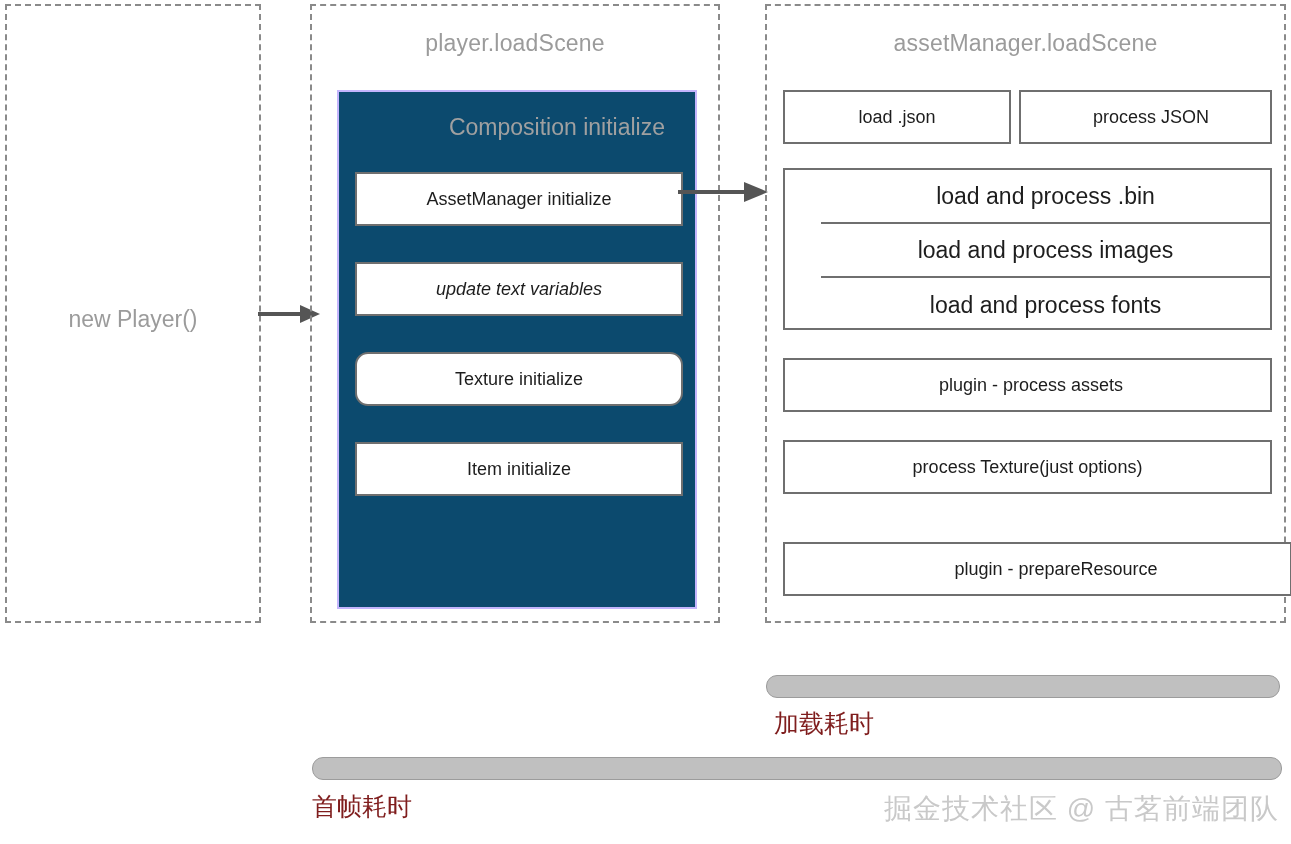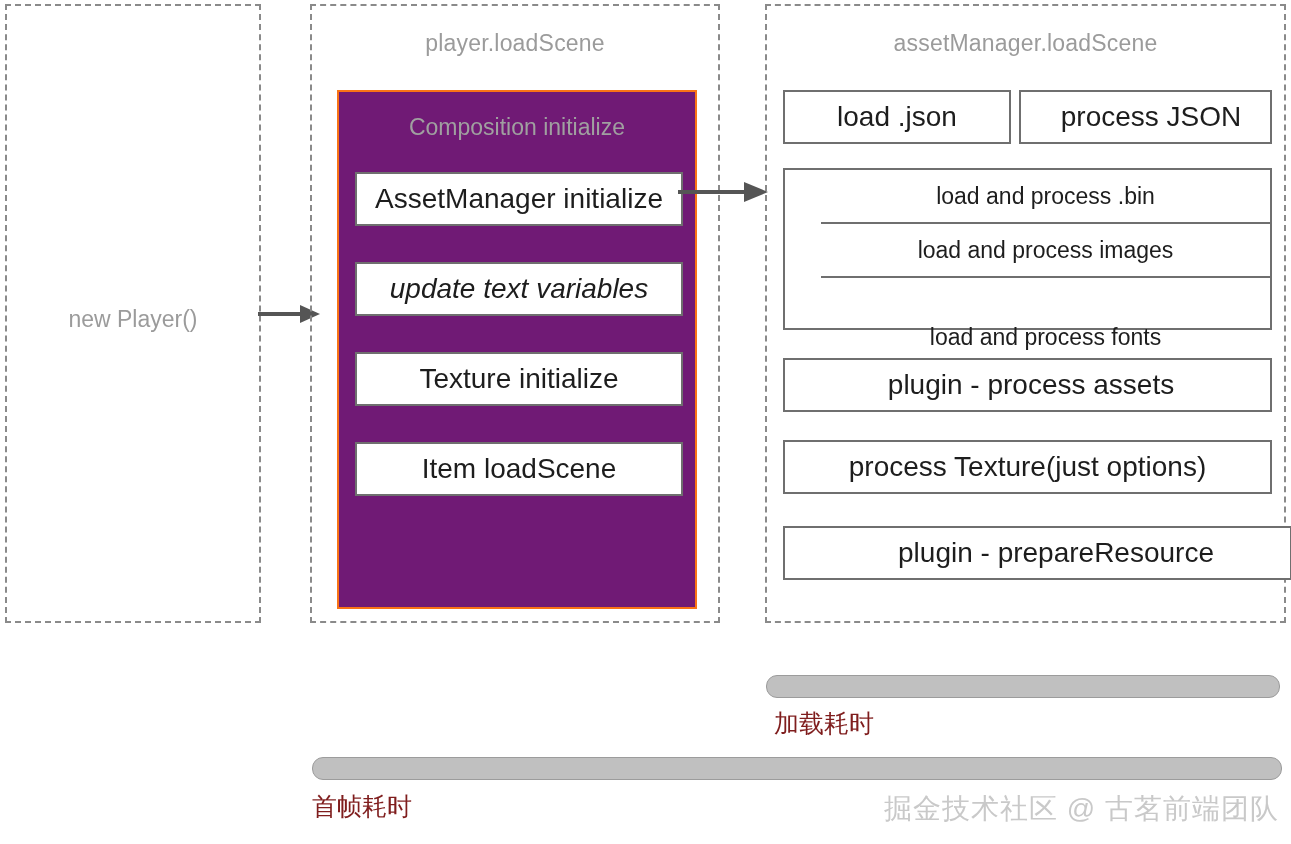--- a/index.html
+++ b/index.html
@@ -42,44 +42,45 @@
     width: 100%;
     text-align: center;
     color: #9b9b9b;
     font-size: 23px;
     white-space: nowrap;
   }
 
   
   .group-box {
     position: absolute;
-    border: 2px solid #f97316;
+    border: 2px solid #c4b5fd;
     box-sizing: border-box;
-    background: #701a75;
+    background: #0c4a6e;
+    padding-left: 40px;
   }
   .group-title {
     position: absolute;
     width: 100%;
     text-align: center;
     color: #a0a0a0;
     font-size: 23px;
     white-space: nowrap;
   }
 
   
   .step {
     position: absolute;
     border: 2px solid #6f6f6f;
     box-sizing: border-box;
     background: #ffffff;
     display: flex;
     align-items: center;
     justify-content: center;
     color: #1d1d1d;
-    font-size: 28px;
+    font-size: 18px;
     white-space: nowrap;
   }
   
   .stack {
     position: absolute;
     border: 2px solid #6f6f6f;
     box-sizing: border-box;
     background: #ffffff;
     padding-left: 36px;
   }
@@ -87,21 +88,21 @@
     display: flex;
     align-items: center;
     justify-content: center;
     color: #1d1d1d;
     font-size: 23px;
     white-space: nowrap;
     box-sizing: border-box;
     border-bottom: 2px solid #6f6f6f;
     height: 54px;
   }
-  .stack .stack-row:last-child { border-bottom: none; margin-top: 32px; }
+  .stack .stack-row:last-child { border-bottom: none; }
 
   
   .arrow { position: absolute; }
 
   
   .timing-bar {
     position: absolute;
     background: #c0c0c0;
     border: 1px solid #9c9c9c;
     border-radius: 11px;
@@ -140,23 +141,23 @@
 <div class="lane" id="lane-player">
   <div class="lane-title" style="top:24px;">player.loadScene</div>
 
   <div class="group-box" style="left:25px; top:84px; width:360px; height:519px;">
     <div class="group-title" style="top:22px;">Composition initialize</div>
 
     <div class="step" style="left:16px; top:80px; width:328px; height:54px;">AssetManager initialize</div>
 
     <div class="step" style="left:16px; top:170px; width:328px; height:54px;font-style:italic;">update text variables</div>
 
-    <div class="step" style="left:16px; top:260px; width:328px; height:54px;">Texture initialize</div>
+    <div class="step" style="left:16px; top:260px; width:328px; height:54px;border-radius:13px;">Texture initialize</div>
 
-    <div class="step" style="left:16px; top:350px; width:328px; height:54px;">Item loadScene</div>
+    <div class="step" style="left:16px; top:350px; width:328px; height:54px;">Item initialize</div>
 
   </div>
 </div>
 
 <svg class="arrow" style="left:678px; top:176px;" width="92" height="32">
   <line x1="0" y1="16" x2="68" y2="16" stroke="#555555" stroke-width="4"></line>
   <polygon points="66,6 90,16 66,26" fill="#555555"></polygon>
 </svg>
 
 <div class="lane" id="lane-assetmanager">
@@ -168,21 +169,21 @@
   <div class="stack" style="left:16px; top:162px; width:489px; height:162px;">
     <div class="stack-row">load and process .bin</div>
     <div class="stack-row">load and process images</div>
     <div class="stack-row">load and process fonts</div>
   </div>
 
   <div class="step" style="left:16px; top:352px; width:489px; height:54px;padding-left:7px;">plugin - process assets</div>
 
   <div class="step" style="left:16px; top:434px; width:489px; height:54px;">process Texture(just options)</div>
 
-  <div class="step" style="left:16px; top:520px; width:509px; height:54px;padding-left:37px;">plugin - prepareResource</div>
+  <div class="step" style="left:16px; top:536px; width:509px; height:54px;padding-left:37px;">plugin - prepareResource</div>
 </div>
 
 <div class="timing-bar" style="left:766px; top:675px; width:514px; height:23px;"></div>
 <div class="timing-label" style="left:774px; top:707px;">加载耗时</div>
 
 <div class="timing-bar" style="left:312px; top:757px; width:970px; height:23px;"></div>
 <div class="timing-label" style="left:312px; top:790px;">首帧耗时</div>
 
 <div id="watermark">掘金技术社区 @ 古茗前端团队</div>
 

